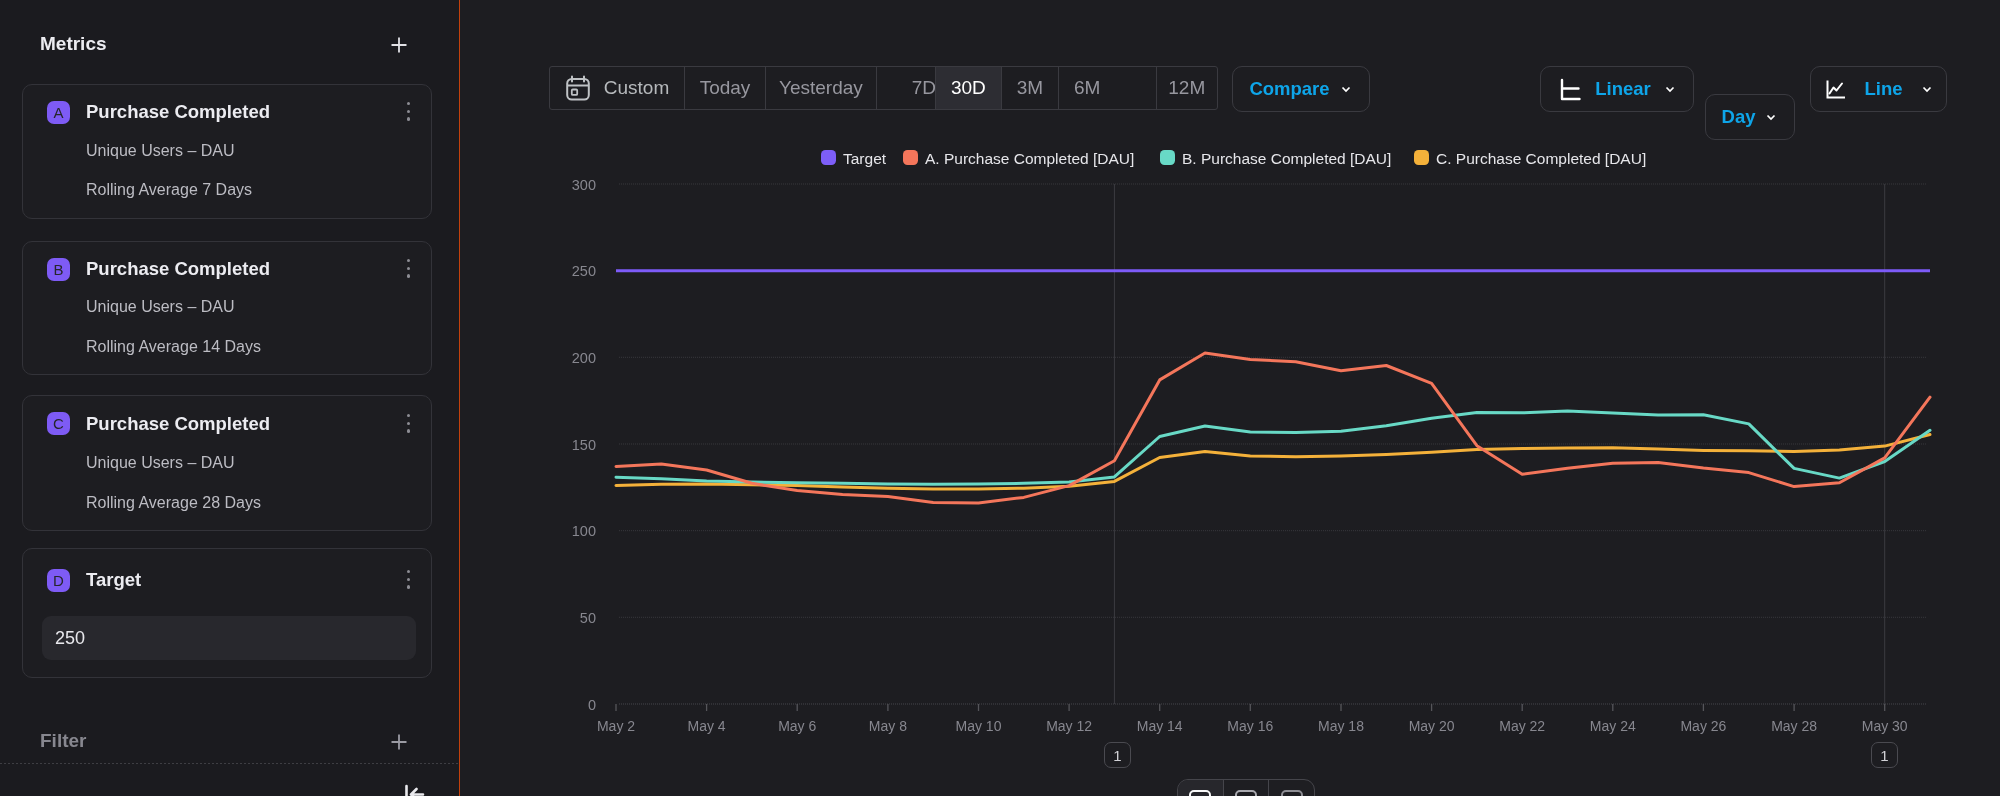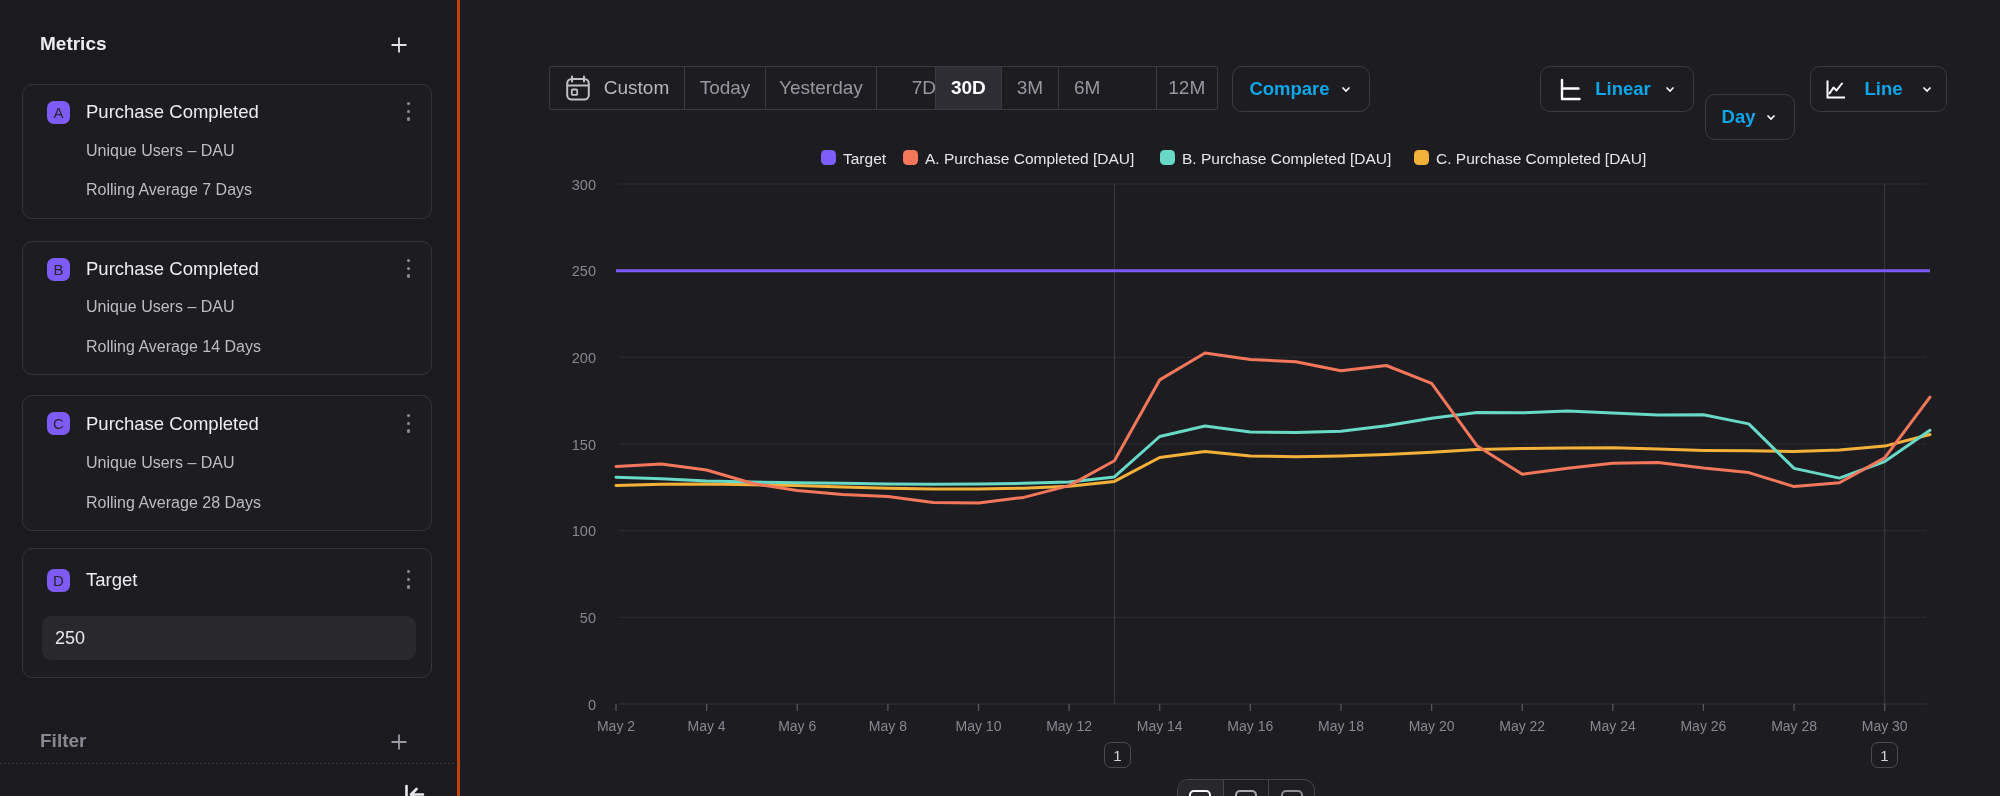--- a/index.html
+++ b/index.html
@@ -1,22 +1,22 @@
 <!DOCTYPE html>
 <html><head>
 <meta charset="utf-8">
 <style>
   * { margin:0; padding:0; box-sizing:border-box; }
   html,body { width:2000px; height:796px; overflow:hidden; background:#1d1d21; font-family:"Liberation Sans", sans-serif; }
   .abs { position:absolute; }
   
-  #sidebar { position:absolute; left:0; top:0; width:460px; height:796px; background:#1b1b1f; border-right:3px solid #c2410c; }
+  #sidebar { position:absolute; left:0; top:0; width:460px; height:796px; background:#1b1b1f; border-right:1px solid #c2410c; }
   .card { position:absolute; left:22px; width:410px; border:1px solid #333339; border-radius:10px; background:#1d1d21; }
   .badge { position:absolute; left:24px; width:23px; height:23px; border-radius:7px; background:#7e5bf5; color:#26262c; font-size:15px; font-weight:400; display:flex; align-items:center; justify-content:center; }
-  .ctitle { position:absolute; left:63px; font-size:18.5px; font-weight:400; color:#ececf1; letter-spacing:0; }
+  .ctitle { position:absolute; left:63px; font-size:18.5px; font-weight:700; color:#ececf1; letter-spacing:0; }
   .csub { position:absolute; left:63px; font-size:16px; color:#bcbcc3; }
   .kebab { position:absolute; right:20px; width:4px; }
   .kebab i { display:block; width:3.4px; height:3.4px; border-radius:50%; background:#8d8d94; margin:0 0 4.2px 0; }
   
   .btn { position:absolute; border:1px solid #3a3a40; border-radius:10px; height:43px; display:flex; align-items:center; justify-content:center; color:#0ea5e9; font-size:18.5px; font-weight:700; }
   .seg { display:flex; align-items:center; justify-content:center; color:#97979f; font-size:19px; height:100%; border-left:1px solid #3a3a40; }
   .chev { margin-left:9px; }
   
   .litem { position:absolute; top:150px; height:16px; }
   .sw { position:absolute; top:0; width:15px; height:15px; border-radius:4.5px; }
@@ -95,21 +95,21 @@
         <rect x="2.2" y="5" width="21.6" height="20.5" rx="4.5" stroke="#bfc2c5" stroke-width="2"></rect>
         <path d="M2.2 11.5 H23.8" stroke="#bfc2c5" stroke-width="2"></path>
         <path d="M7 2.5 V7.5 M19 2.5 V7.5" stroke="#bfc2c5" stroke-width="2" stroke-linecap="round"></path>
         <rect x="6.8" y="15.5" width="5.4" height="5.4" rx="1" stroke="#bfc2c5" stroke-width="1.8" fill="none"></rect>
       </svg>
     <span>Custom</span>
   </div>
   <div class="seg" style="width:87px;">Today</div>
   <div class="seg" style="width:119px;">Yesterday</div>
   <div class="seg" style="width:59px;padding-left:36px;">7D</div>
-  <div class="seg" style="width:71px; background:#2d2d33; color:#ffffff; font-weight:700;">30D</div>
+  <div class="seg" style="width:71px; background:#2d2d33; color:#ffffff; font-weight:400;">30D</div>
   <div class="seg" style="width:61px;">3M</div>
   <div class="seg" style="width:62px;">6M</div>
   <div class="seg" style="width:66px;margin-left:40px;">12M</div>
 </div>
 
 <div class="btn" style="left:1232px; top:66px; width:138px; height:46px;">
   <span>Compare</span>
   <svg class="chev" width="14" height="14" viewBox="0 0 14 14" fill="none">
       <path d="M3.5 5.5 L7 9 L10.5 5.5" stroke="#fff" stroke-width="1.7"></path>
     </svg>

